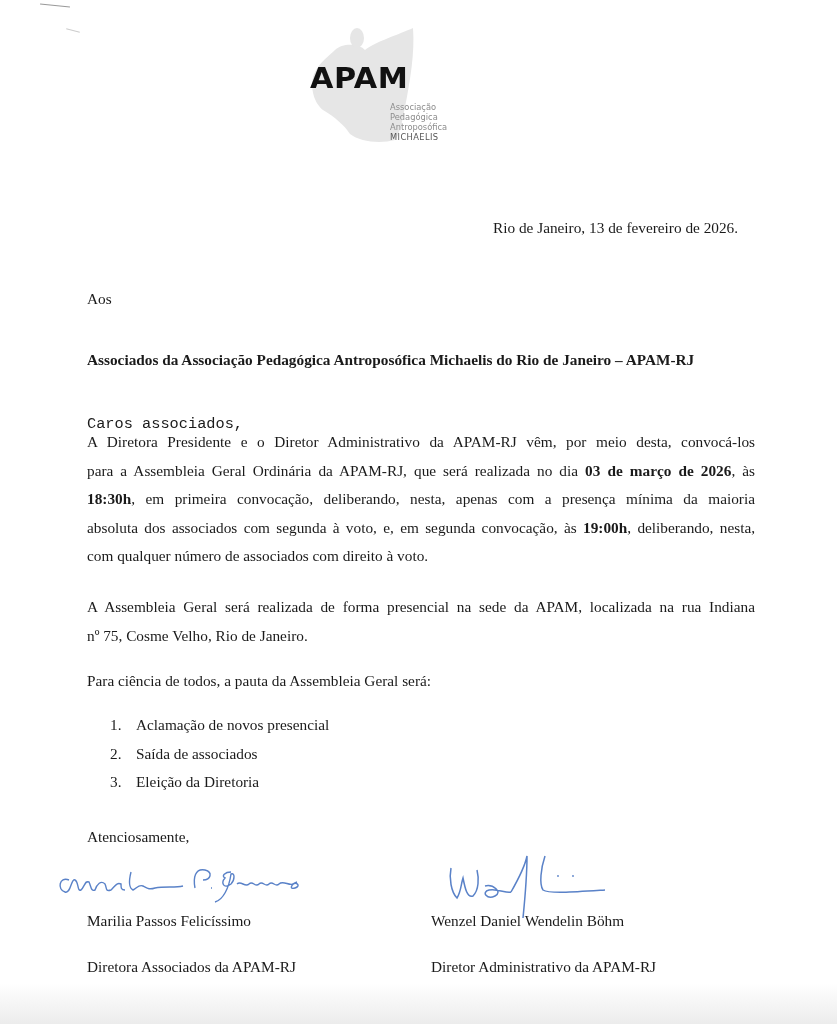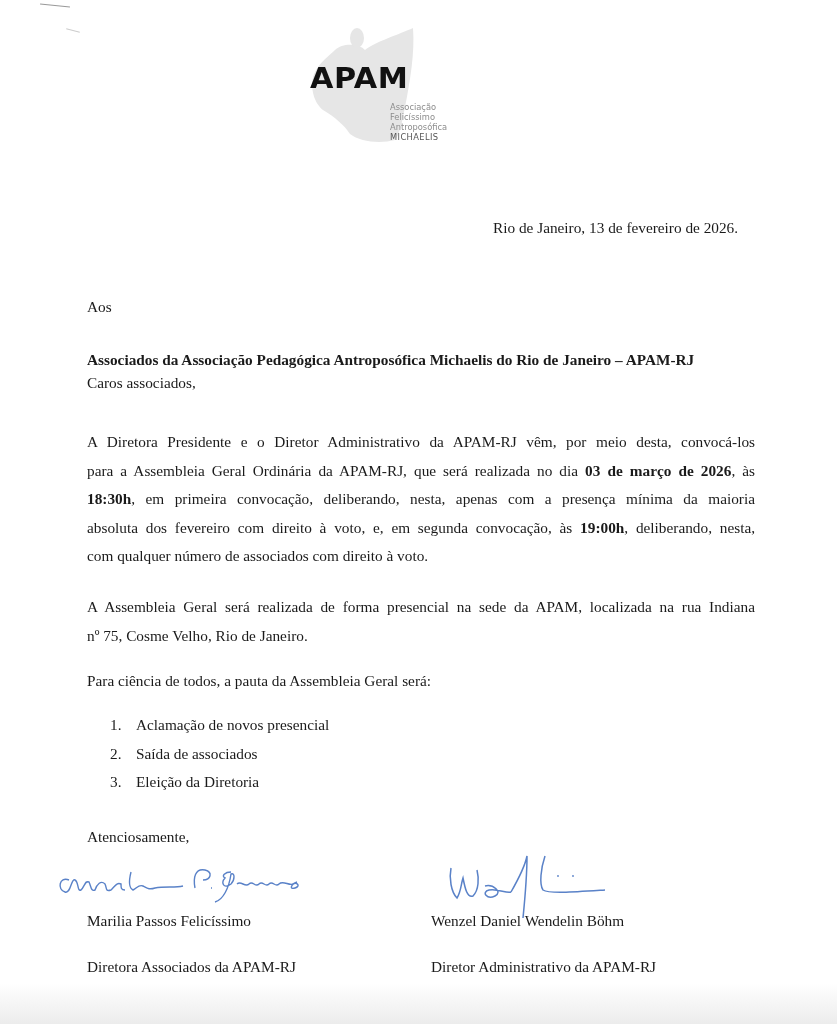--- a/index.html
+++ b/index.html
@@ -14,23 +14,23 @@
   .scan-mark { position:absolute; height:1px; background:#555; opacity:.6; }
   .logo { position:absolute; left:305px; top:22px; width:170px; height:125px; }
   .logo svg { position:absolute; left:0; top:0; }
   .logo-title { position:absolute; left:5px; top:40px; font-family:"DejaVu Sans", sans-serif;
     font-size:28px; font-weight:bold; letter-spacing:0.5px; color:#111; transform:scaleX(1.08); transform-origin:left; }
   .logo-sub { position:absolute; left:85px; top:80px; font-family:"DejaVu Sans", sans-serif;
     font-size:8.3px; line-height:10px; color:#8c8c8c; }
   .logo-sub .last { color:#555; letter-spacing:.4px; }
   .text { position:absolute; font-size:15.3px; white-space:nowrap;margin-top:8px; }
   .date { left:493px; top:211px; }
-  .aos { left:87px; top:290px; }
+  .aos { left:87px; top:282px; }
   .addressee { left:87px; top:343px; font-weight:bold; }
-  .greeting { left:87px; top:366px; }
+  .greeting { left:87px; top:407px;font-family:Liberation Mono, monospace; }
   .para { position:absolute; left:87px; width:668px; font-size:15.3px; line-height:28.6px; text-align:justify; }
   .para1 { top:428px; }
   .para2 { top:593px; }
   .para3 { top:667px; }
   .para .line { display:block; white-space:nowrap; text-align-last:justify; }
   .para .line.last { text-align-last:left; }
   b { font-weight:bold; }
   .agenda { position:absolute; left:110px; top:711px; font-size:15.3px; line-height:28.5px; }
   .agenda .num { display:inline-block; width:26px; }
   .closing { left:87px; top:820px; }
@@ -50,36 +50,36 @@
   <div class="scan-mark" style="left:66px;top:30px;width:14px;transform:rotate(15deg);opacity:.3"></div>
 
   <div class="logo">
     <svg width="170" height="125" viewBox="0 0 170 125">
       <path d="M30 28 C 38 20, 55 22, 60 28 C 70 20, 95 12, 108 6 C 110 30, 105 60, 100 85 C 97 100, 95 112, 90 118 C 75 122, 55 120, 45 112 C 40 104, 30 95, 18 88 C 8 80, 4 62, 10 50 C 15 40, 24 34, 30 28 Z" fill="#e6e6e6"></path>
       <ellipse cx="52" cy="16" rx="7" ry="10" fill="#e6e6e6"></ellipse>
     </svg>
     <div class="logo-title">APAM</div>
     <div class="logo-sub">
       <div>Associação</div>
-      <div>Felicíssimo</div>
+      <div>Pedagógica</div>
       <div>Antroposófica</div>
       <div class="last">MICHAELIS</div>
     </div>
   </div>
 
   <div class="text date">Rio de Janeiro, 13 de fevereiro de 2026.</div>
   <div class="text aos">Aos</div>
   <div class="text addressee">Associados da Associação Pedagógica Antroposófica Michaelis do Rio de Janeiro – APAM-RJ</div>
   <div class="text greeting">Caros associados,</div>
 
   <div class="para para1">
     <span class="line">A Diretora Presidente e o Diretor Administrativo da APAM-RJ vêm, por meio desta, convocá-los</span>
     <span class="line"><span>para a Assembleia Geral Ordinária da APAM-RJ, que será realizada no dia </span><b>03 de março de 2026</b><span>, às</span></span>
     <span class="line"><b>18:30h</b><span>, em primeira convocação, deliberando, nesta, apenas com a presença mínima da maioria</span></span>
-    <span class="line"><span>absoluta dos fevereiro com direito à voto, e, em segunda convocação, às </span><b>19:00h</b><span>, deliberando, nesta,</span></span>
+    <span class="line"><span>absoluta dos associados com segunda à voto, e, em segunda convocação, às </span><b>19:00h</b><span>, deliberando, nesta,</span></span>
     <span class="line last">com qualquer número de associados com direito à voto.</span>
   </div>
 
   <div class="para para2">
     <span class="line">A Assembleia Geral será realizada de forma presencial na sede da APAM, localizada na rua Indiana</span>
     <span class="line last">nº 75, Cosme Velho, Rio de Janeiro.</span>
   </div>
 
   <div class="para para3">
     <span class="line last">Para ciência de todos, a pauta da Assembleia Geral será:</span>

